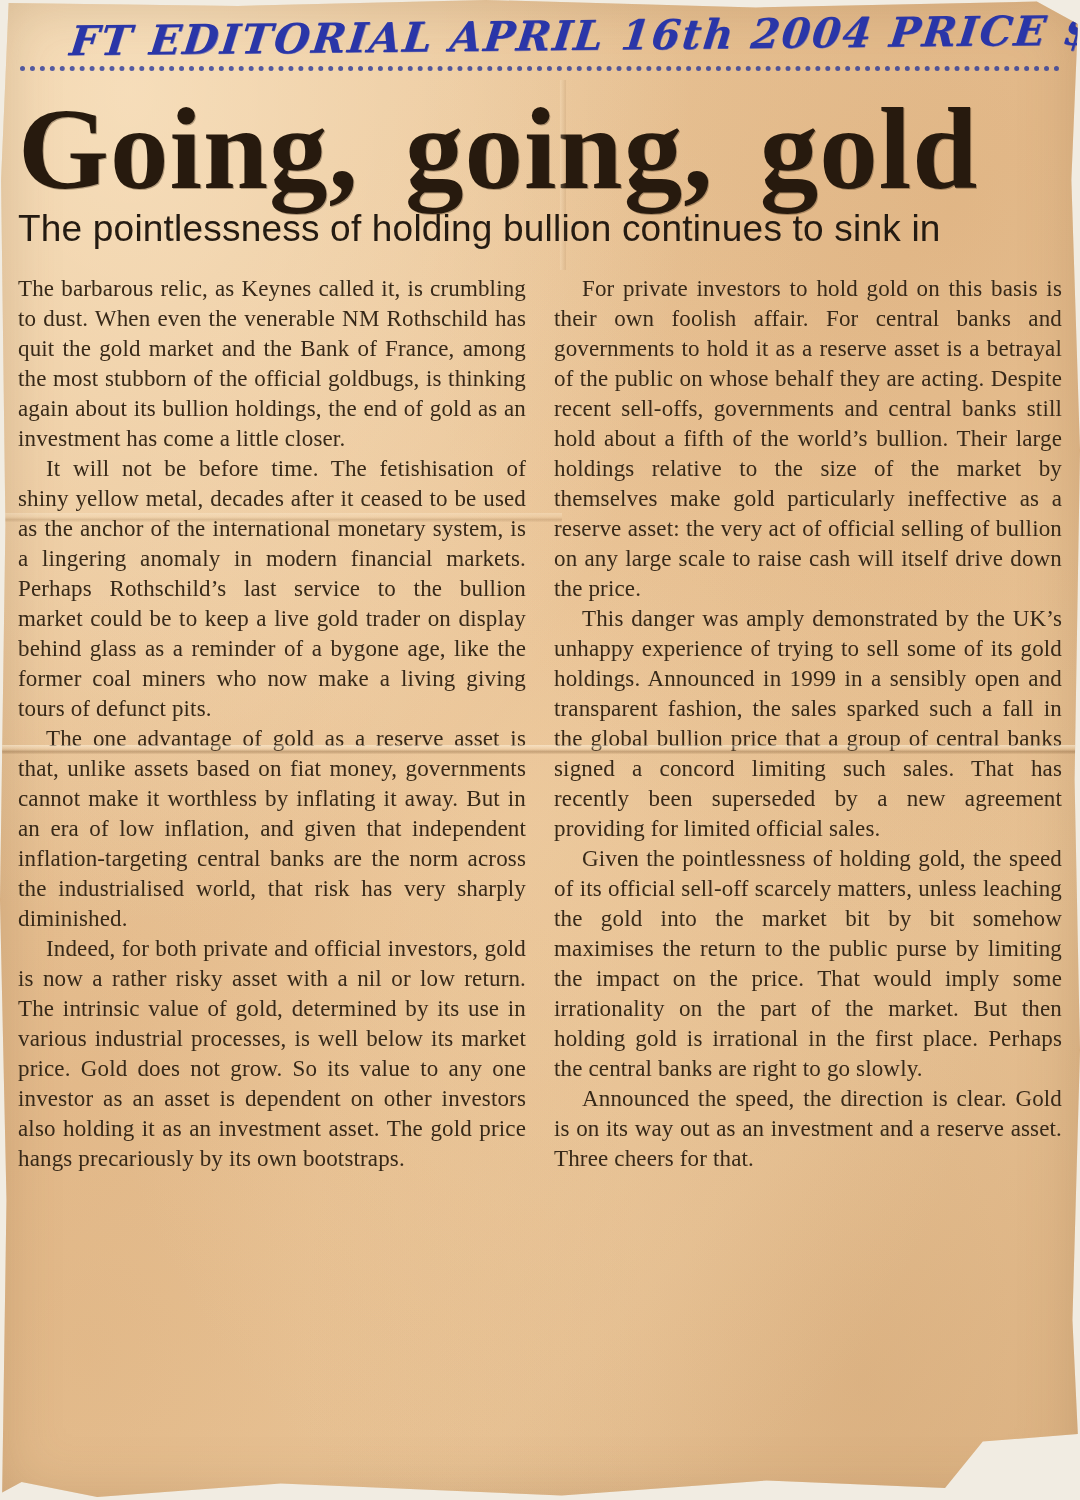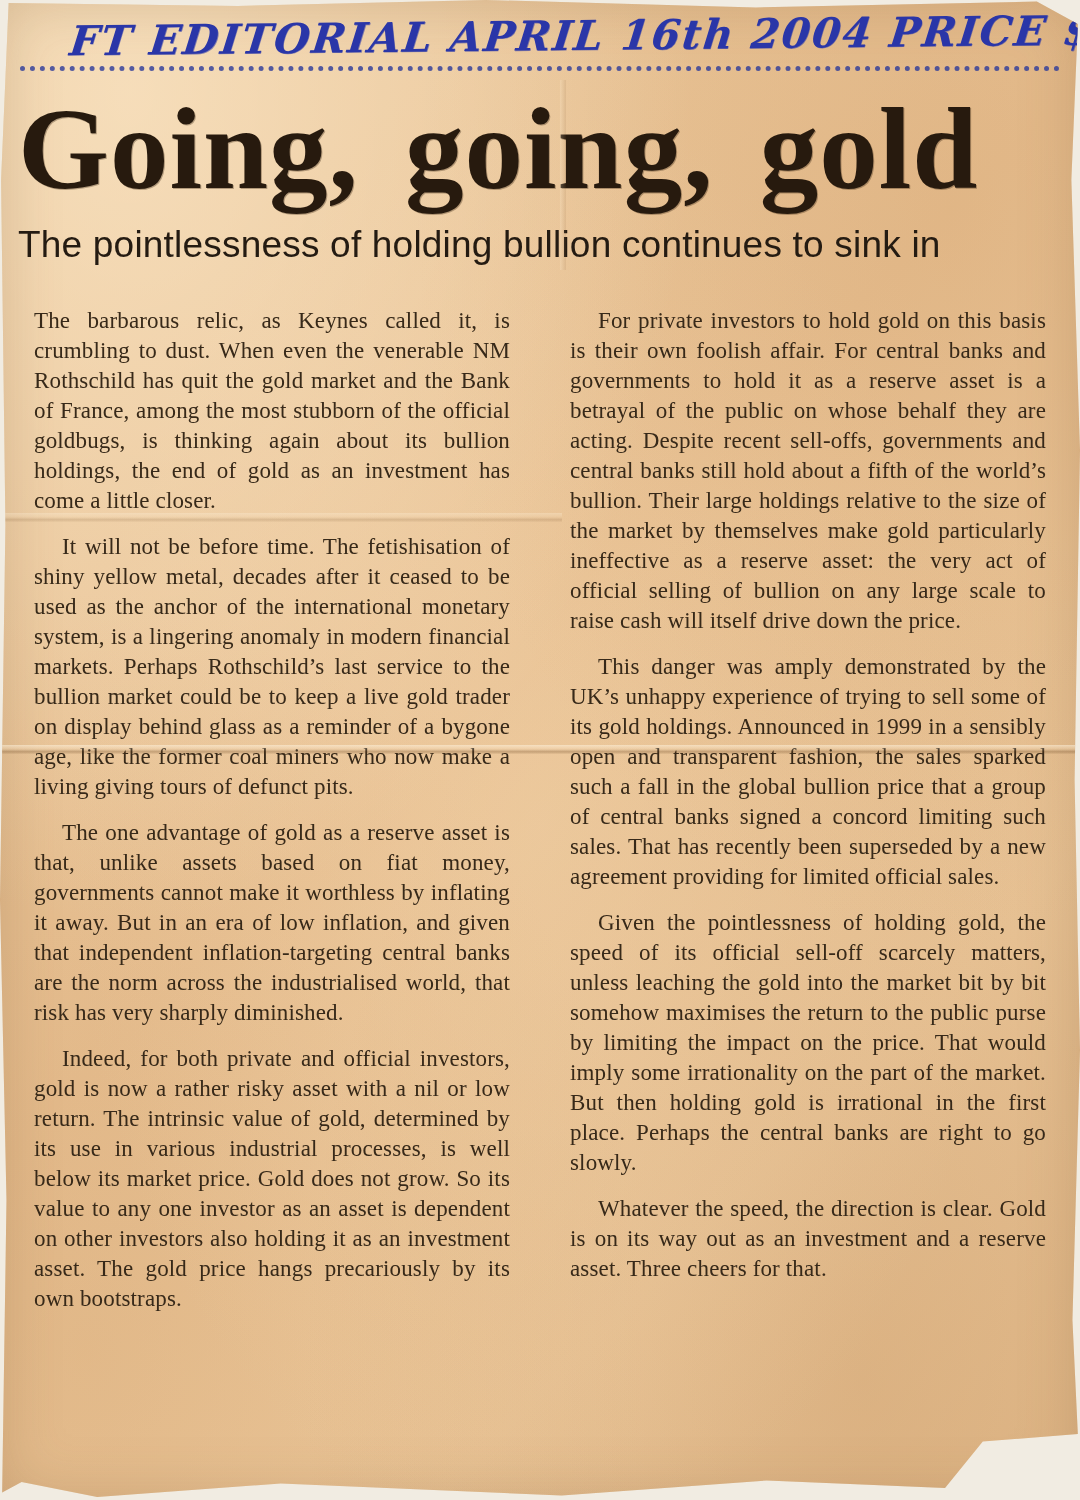--- a/index.html
+++ b/index.html
@@ -70,39 +70,38 @@
     color: #271a0e;
     margin-top: 18px;
     white-space: nowrap;
     text-shadow: 1px 1px 0 rgba(60, 40, 20, 0.35);
   }
   .subheadline {
     font-family: "Liberation Sans", sans-serif;
     font-weight: 500;
     font-size: 37px;
     color: #241b12;
-    margin-top: 16px;
     letter-spacing: 0.2px;
     white-space: nowrap;
   }
   .columns {
     display: flex;
     gap: 28px;
     margin-top: 24px;
   }
   .column {
     flex: 1 1 0;
     font-size: 23px;
     line-height: 30px;
     text-align: justify;
     color: #372919;
     letter-spacing: 0.15px;
   }
   .column p {
-    margin: 16px;
+    margin: 0;
     text-indent: 28px;
   }
   .column p.no-indent {
     text-indent: 0;
   }
   .crease-h {
     position: absolute;
     left: 0;
     width: 100%;
     height: 9px;
@@ -148,21 +147,21 @@
       <p class="no-indent">The barbarous relic, as Keynes called it, is crumbling to dust. When even the venerable NM Rothschild has quit the gold market and the Bank of France, among the most stubborn of the official goldbugs, is thinking again about its bullion holdings, the end of gold as an investment has come a little closer.</p>
       <p>It will not be before time. The fetishisation of shiny yellow metal, decades after it ceased to be used as the anchor of the international monetary system, is a lingering anomaly in modern financial markets. Perhaps Rothschild’s last service to the bullion market could be to keep a live gold trader on display behind glass as a reminder of a bygone age, like the former coal miners who now make a living giving tours of defunct pits.</p>
       <p>The one advantage of gold as a reserve asset is that, unlike assets based on fiat money, governments cannot make it worthless by inflating it away. But in an era of low inflation, and given that independent inflation-targeting central banks are the norm across the industrialised world, that risk has very sharply diminished.</p>
       <p>Indeed, for both private and official investors, gold is now a rather risky asset with a nil or low return. The intrinsic value of gold, determined by its use in various industrial processes, is well below its market price. Gold does not grow. So its value to any one investor as an asset is dependent on other investors also holding it as an investment asset. The gold price hangs precariously by its own bootstraps.</p>
     </div>
 
     <div class="column">
       <p>For private investors to hold gold on this basis is their own foolish affair. For central banks and governments to hold it as a reserve asset is a betrayal of the public on whose behalf they are acting. Despite recent sell-offs, governments and central banks still hold about a fifth of the world’s bullion. Their large holdings relative to the size of the market by themselves make gold particularly ineffective as a reserve asset: the very act of official selling of bullion on any large scale to raise cash will itself drive down the price.</p>
       <p>This danger was amply demonstrated by the UK’s unhappy experience of trying to sell some of its gold holdings. Announced in 1999 in a sensibly open and transparent fashion, the sales sparked such a fall in the global bullion price that a group of central banks signed a concord limiting such sales. That has recently been superseded by a new agreement providing for limited official sales.</p>
       <p>Given the pointlessness of holding gold, the speed of its official sell-off scarcely matters, unless leaching the gold into the market bit by bit somehow maximises the return to the public purse by limiting the impact on the price. That would imply some irrationality on the part of the market. But then holding gold is irrational in the first place. Perhaps the central banks are right to go slowly.</p>
-      <p>Whatever the speed, the direction is clear. Gold is on its way out as an investment and a reserve asset. Three cheers for that.</p>
+      <p>Announced the speed, the direction is clear. Gold is on its way out as an investment and a reserve asset. Three cheers for that.</p>
     </div>
 
   </div>
 
   <div class="crease-h crease-main"></div>
   <div class="crease-h crease-small"></div>
   <div class="crease-v"></div>
 
 </div>
 

